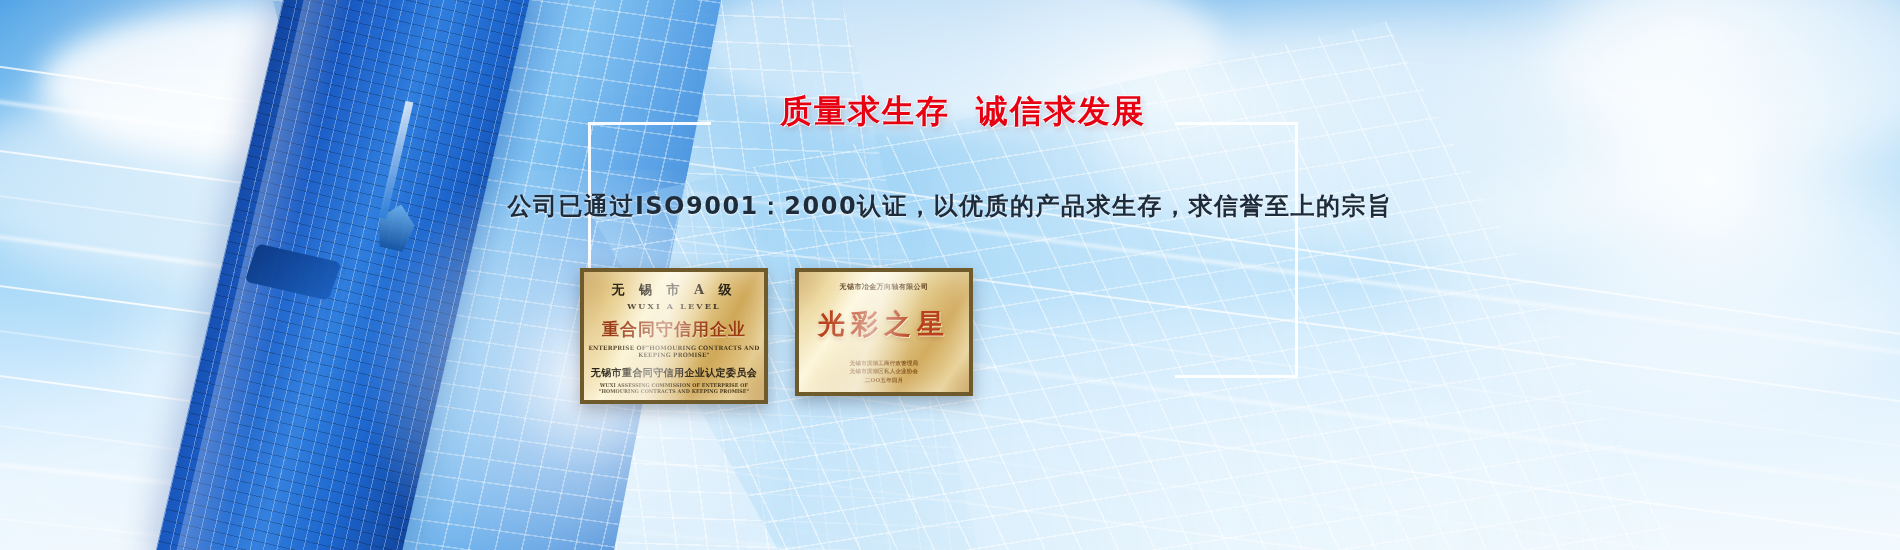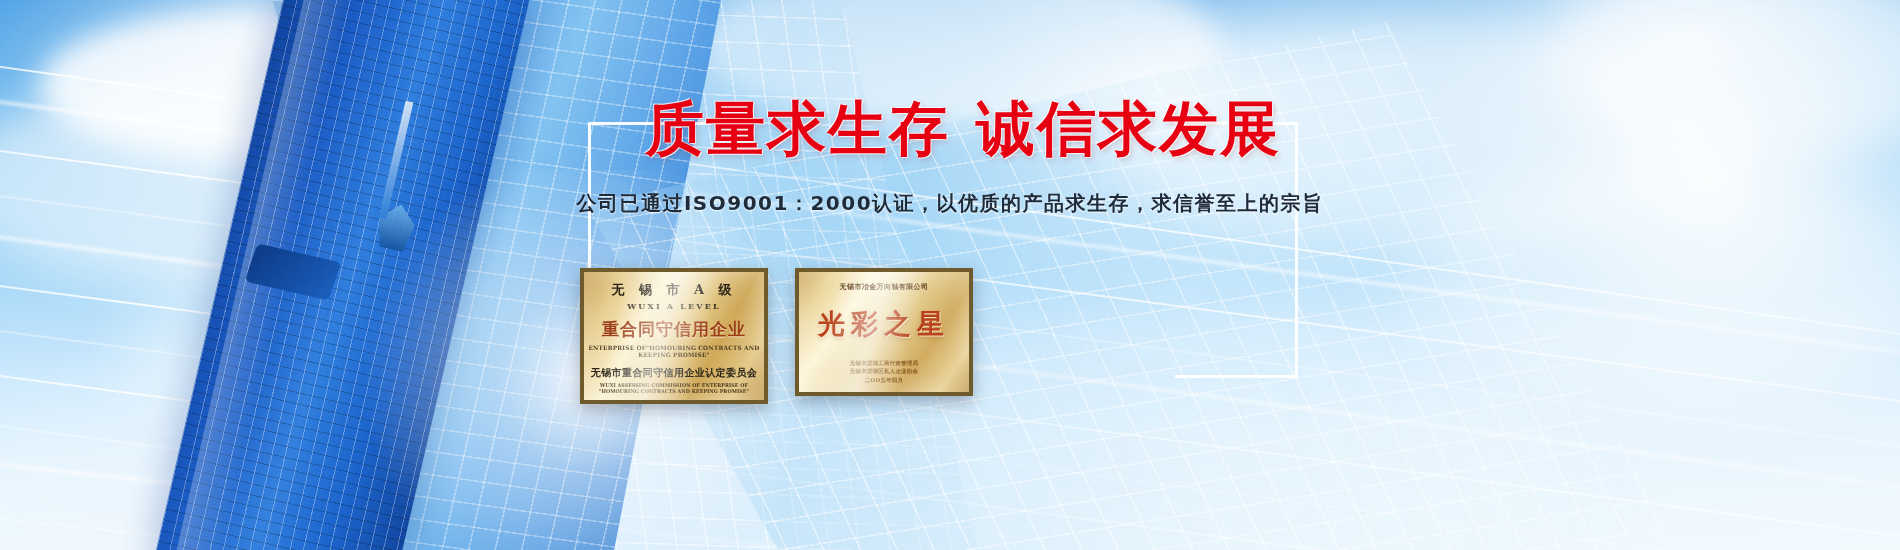--- a/index.html
+++ b/index.html
@@ -134,36 +134,36 @@
     left:1175px;top:122px;width:120px;height:250px;
     border-right:3px solid rgba(255,255,255,.95);
     border-top:3px solid rgba(255,255,255,.95);
     border-bottom:3px solid rgba(255,255,255,.95);
     border-left:none;
   }
 
   .headline{
     position:absolute;left:0;right:0;top:90px;text-align:center;
     font-family:"DejaVu Sans","Liberation Sans",sans-serif;
-    font-size:59px;font-weight:bold;letter-spacing:2px;
+    font-size:32px;font-weight:bold;letter-spacing:2px;
     color:#e60012;
     text-shadow:
       0 0 2px rgba(255,255,255,.9),
       1px 1px 0 rgba(255,255,255,.7),
       -1px -1px 0 rgba(255,255,255,.7),
       2px 3px 6px rgba(120,0,0,.18);
     white-space:nowrap;
     padding-left:26px;
   }
   .headline .gap{display:inline-block;width:26px;}
 
   .sub{
     position:absolute;left:0;right:0;text-align:center;
     font-family:"DejaVu Sans","Liberation Sans",sans-serif;
-    font-size:20px;font-weight:bold;color:#1d2b3a;letter-spacing:1.5px;
+    font-size:24px;font-weight:bold;color:#1d2b3a;letter-spacing:1.5px;
     text-shadow:0 1px 2px rgba(255,255,255,.85);
     white-space:nowrap;
   }
   .sub-1{top:190px;}
   .sub-2{top:219px;}
 
   
   .plaques{position:absolute;left:0;top:268px;width:1900px;height:160px;}
 
   .plaque{

